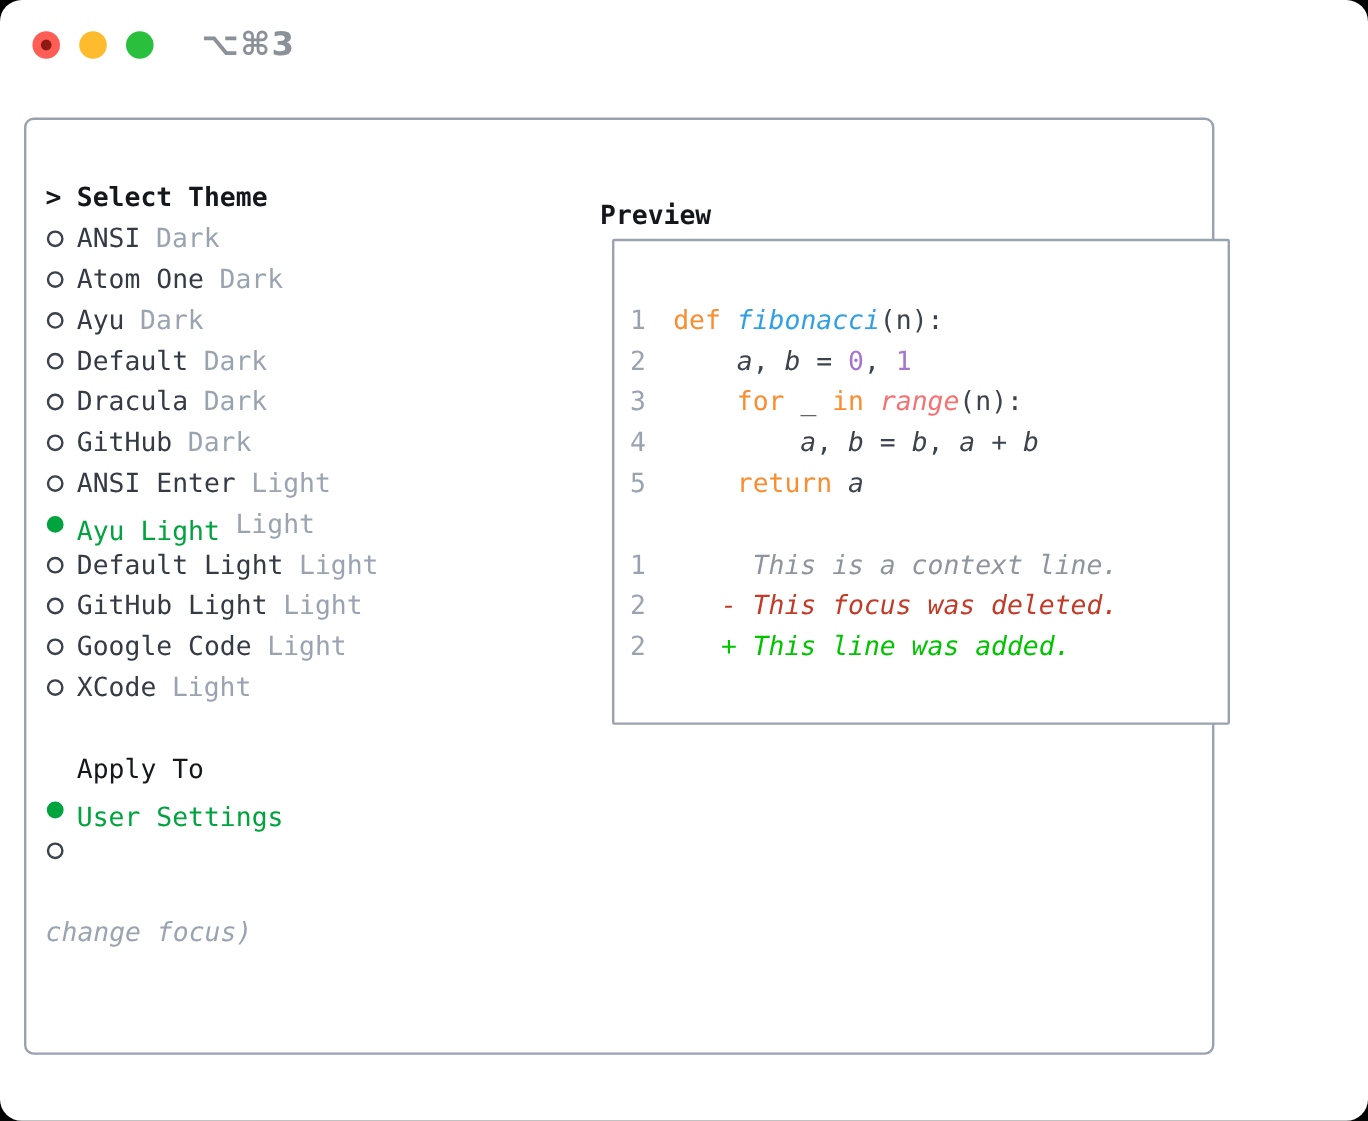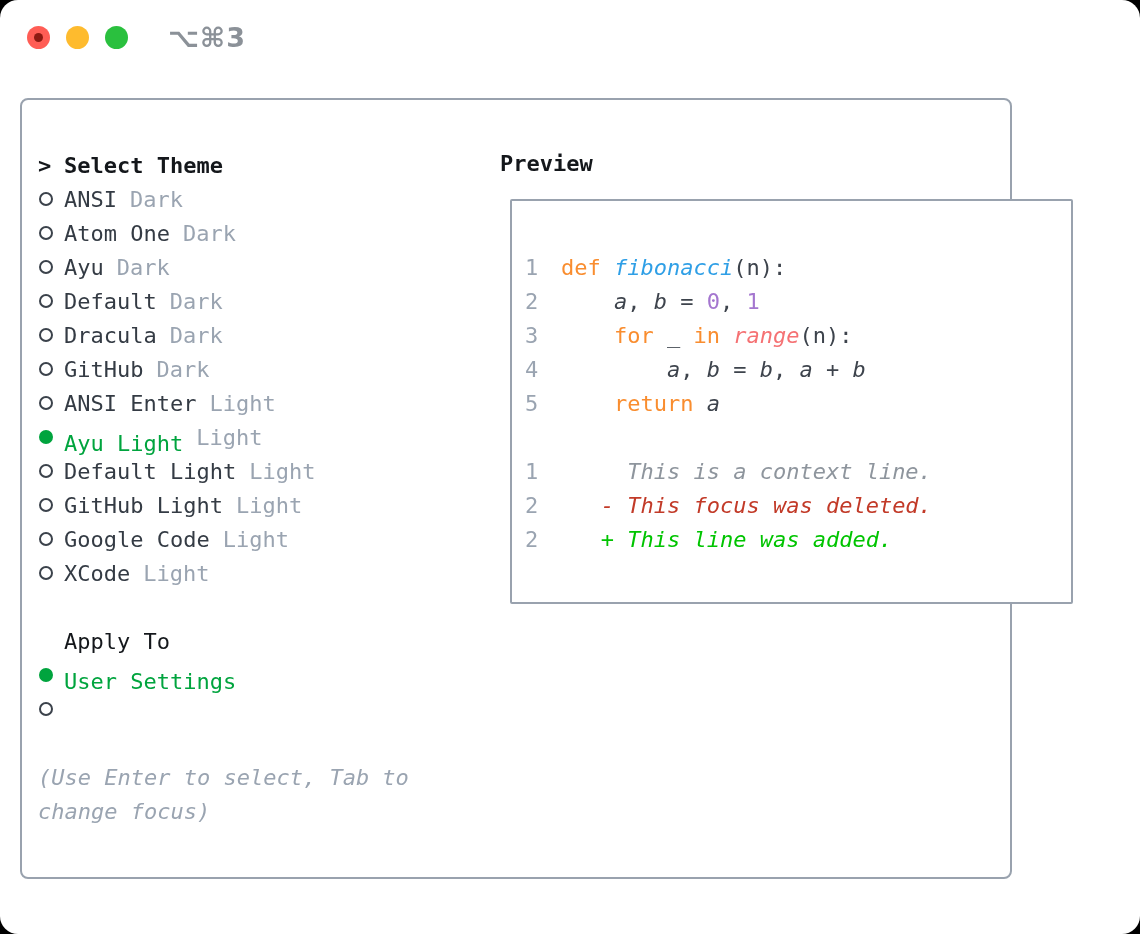--- a/index.html
+++ b/index.html
@@ -29,23 +29,23 @@
   .selected .name,.selected .optlabel{color:var(--green-sel,#00a43e);margin-top:12px;}
   .hdr{font-weight:bold;color:var(--black,#14171b);}
   .prefix{font-weight:bold;color:var(--black,#14171b);}
   .name{margin-right:13px;}
   .tag{color:var(--gray,#9aa4b1);}
   .optlabel{color:var(--item,#343b44);}
   .subhdr{color:var(--black,#14171b);text-align:center;}
   .help{color:var(--gray,#9aa4b1);font-style:italic;}
 
   
-  .preview-title{position:absolute;left:500px;top:147px;height:34px;line-height:34px;font-size:22px;font-weight:bold;color:var(--black,#14171b);}
+  .preview-title{position:absolute;left:500px;top:164px;height:34px;line-height:34px;font-size:22px;font-weight:bold;color:var(--black,#14171b);}
   .codebox{
-    position:absolute;left:510px;top:199px;width:563px;height:405px;
+    position:absolute;left:510px;top:199px;width:515px;height:405px;
     border:2px solid var(--border,#99a2ae);border-radius:2px;background:#fff;
     padding:50px 0 0 13px;font-size:22px;
   }
   .cl{height:34px;line-height:34px;white-space:pre;}
   .ln{display:inline-block;width:36px;color:var(--lineno,#9aa4b1);}
   .pl{color:var(--code,#3d434c);}
   .kw{color:var(--kw,#f98d2f);}
   .fn{color:var(--fn,#2f9fe6);font-style:italic;}
   .num{color:var(--num,#a476cf);}
   .bi{color:var(--bi,#f57173);font-style:italic;}
@@ -145,21 +145,20 @@
     <div class="row selected">
       <span class="bulletcol"><span class="circle"></span></span>
       <span class="optlabel">User Settings</span>
     </div>
     <div class="row">
       <span class="bulletcol"><span class="circle"></span></span>
     </div>
 
     <div class="row"></div>
 
-    <div class="row help">(Use Enter to select, Tab to</div>
     <div class="row help">change focus)</div>
   </div>
 
   <div class="preview-title">Preview</div>
 
   <div class="codebox">
     <div class="cl"><span class="ln">1</span><span class="kw">def</span><span class="pl"> </span><span class="fn">fibonacci</span><span class="pl">(n):</span></div>
     <div class="cl"><span class="ln">2</span><span class="pl">    </span><span class="var">a</span><span class="pl">, </span><span class="var">b</span><span class="pl"> = </span><span class="num">0</span><span class="pl">, </span><span class="num">1</span></div>
     <div class="cl"><span class="ln">3</span><span class="pl">    </span><span class="kw">for</span><span class="pl"> _ </span><span class="kw">in</span><span class="pl"> </span><span class="bi">range</span><span class="pl">(n):</span></div>
     <div class="cl"><span class="ln">4</span><span class="pl">        </span><span class="var">a</span><span class="pl">, </span><span class="var">b</span><span class="pl"> = </span><span class="var">b</span><span class="pl">, </span><span class="var">a</span><span class="pl"> + </span><span class="var">b</span></div>

